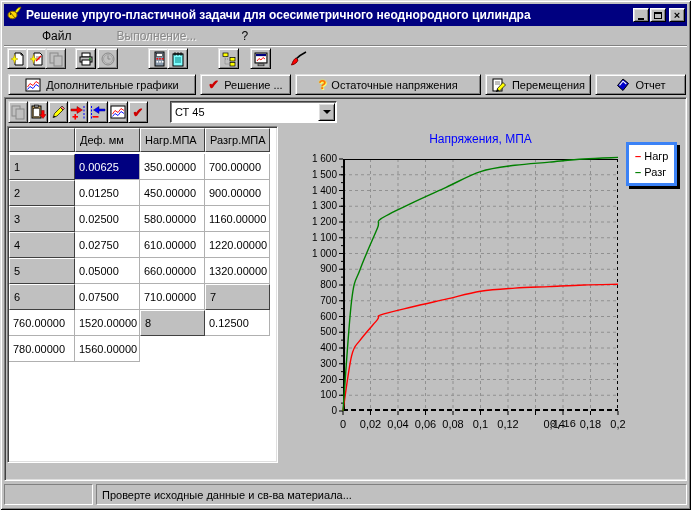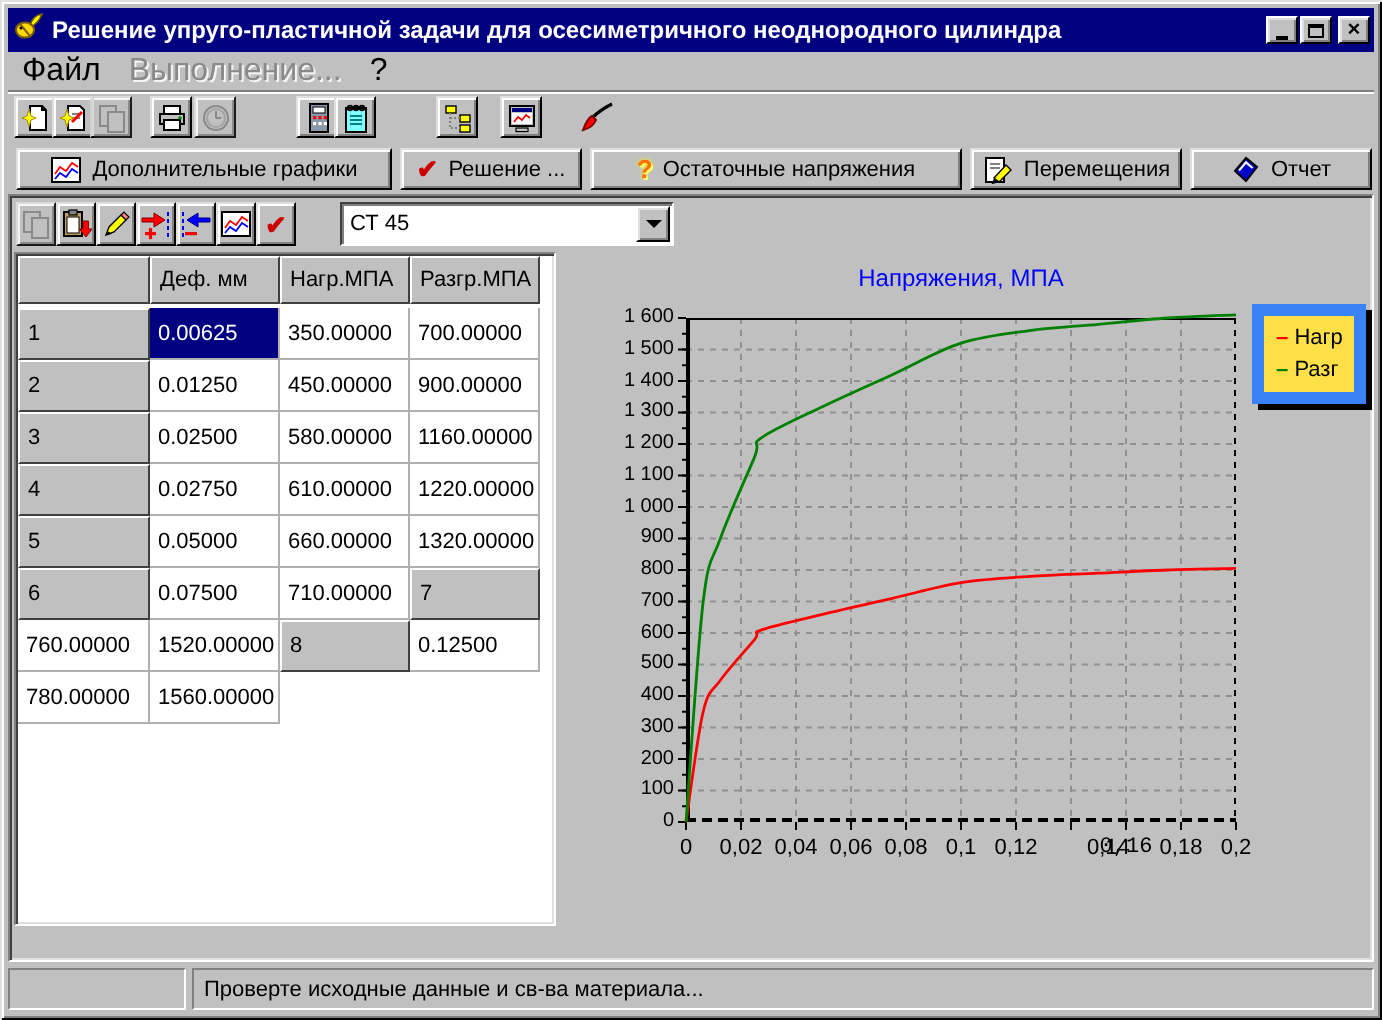--- a/index.html
+++ b/index.html
@@ -9,21 +9,21 @@
   
   .titlebar{position:absolute;left:4px;top:4px;width:683px;height:22px;background:#000080;display:flex;align-items:center;padding:0 2px;}
   .title-text{color:#fff;font-size:12px;font-weight:bold;margin-left:4px;white-space:nowrap;overflow:hidden;flex:1;}
   .win-btn{width:16px;height:14px;background:#c0c0c0;border:1px solid;border-color:#fff #000 #000 #fff;box-shadow:inset 1px 1px 0 #dfdfdf, inset -1px -1px 0 #808080;display:flex;align-items:center;justify-content:center;margin-left:1px;font-size:10px;line-height:10px;color:#000;}
   .win-btn.close{margin-left:3px;}
   .glyph-min{width:6px;height:2px;background:#000;margin-top:7px;}
   .glyph-max{width:8px;height:7px;border:1px solid #000;border-top:2px solid #000;}
   .glyph-x{font-weight:bold;font-size:11px;}
   
   .menubar{position:absolute;left:4px;top:27px;width:683px;height:18px;display:flex;align-items:center;}
-  .menu-item{font-size:16px;padding:2px 7px;color:#000;}
+  .menu-item{font-size:12px;padding:2px 7px;color:#000;margin-left:31px;}
   .menu-item.disabled{color:#808080;text-shadow:1px 1px 0 #fff;}
   
   .tb-sep{position:absolute;left:4px;top:45px;width:683px;height:2px;border-top:1px solid #808080;border-bottom:1px solid #fff;}
   .tbtn{position:absolute;width:21px;height:21px;background:#c0c0c0;border:1px solid;border-color:#dfdfdf #000 #000 #dfdfdf;box-shadow:inset 1px 1px 0 #fff, inset -1px -1px 0 #808080;display:flex;align-items:center;justify-content:center;}
   .tbtn.flat{border-color:transparent;box-shadow:none;background:transparent;}
   .disabled{filter:grayscale(1);opacity:.85;}
   
   .tab{position:absolute;top:74px;height:21px;background:#c0c0c0;border:1px solid;border-color:#dfdfdf #000 #000 #dfdfdf;box-shadow:inset 1px 1px 0 #fff, inset -1px -1px 0 #808080;display:flex;align-items:center;justify-content:center;gap:5px;font-size:11px;color:#000;}
   .q-ic{color:#ff7000;font-weight:bold;font-size:13px;text-shadow:0 0 2px #ffff00,1px 1px 0 #ffff80;}
   .chk-ic{color:#cc0000;font-weight:bold;font-size:13px;}
@@ -41,21 +41,21 @@
   .rn{background:#c0c0c0;border-top:1px solid #fff;border-left:1px solid #fff;border-right:1px solid #404040;border-bottom:1px solid #404040;font-size:11px;display:flex;align-items:center;padding-left:4px;}
   .cell{background:#fff;border-right:1px solid #b0b0b0;border-bottom:1px solid #b0b0b0;font-size:11px;display:flex;align-items:center;padding-left:4px;color:#000;}
   .cell.selected{background:#000080;color:#fff;}
   
   #chart-region{position:absolute;left:285px;top:130px;width:400px;height:330px;}
   .chart-title{position:absolute;left:58px;top:2px;width:275px;text-align:center;color:#0000ff;font-size:12px;}
   #plot-svg{position:absolute;left:58px;top:29px;overflow:visible;}
   .y-tick-label{position:absolute;left:0;width:52px;text-align:right;font-size:10px;color:#000;}
   .x-tick-label{position:absolute;width:40px;text-align:center;font-size:11px;color:#000;}
   .x-axis-title{position:absolute;left:58px;top:305px;width:275px;text-align:center;color:#0000ff;font-size:12px;}
-  .legend{position:absolute;left:341px;top:22px;background:#fde047;border:6px solid #3b82f6;box-shadow:3px 3px 0 #000;padding:3px 6px;}
+  .legend{position:absolute;left:341px;top:12px;background:#ffffff;border:3px solid #3b82f6;box-shadow:3px 3px 0 #000;padding:3px 6px;}
   .legend-item{font-size:11px;white-space:nowrap;line-height:16px;color:#000;}
   .legend-item b{font-weight:bold;}
   
   .status-panel{position:absolute;top:484px;height:21px;background:#c0c0c0;border:1px solid;border-color:#808080 #fff #fff #808080;font-size:11px;display:flex;align-items:center;padding-left:5px;color:#000;}
 </style>
 </head>
 <body>
 
 <div id="window">
 

